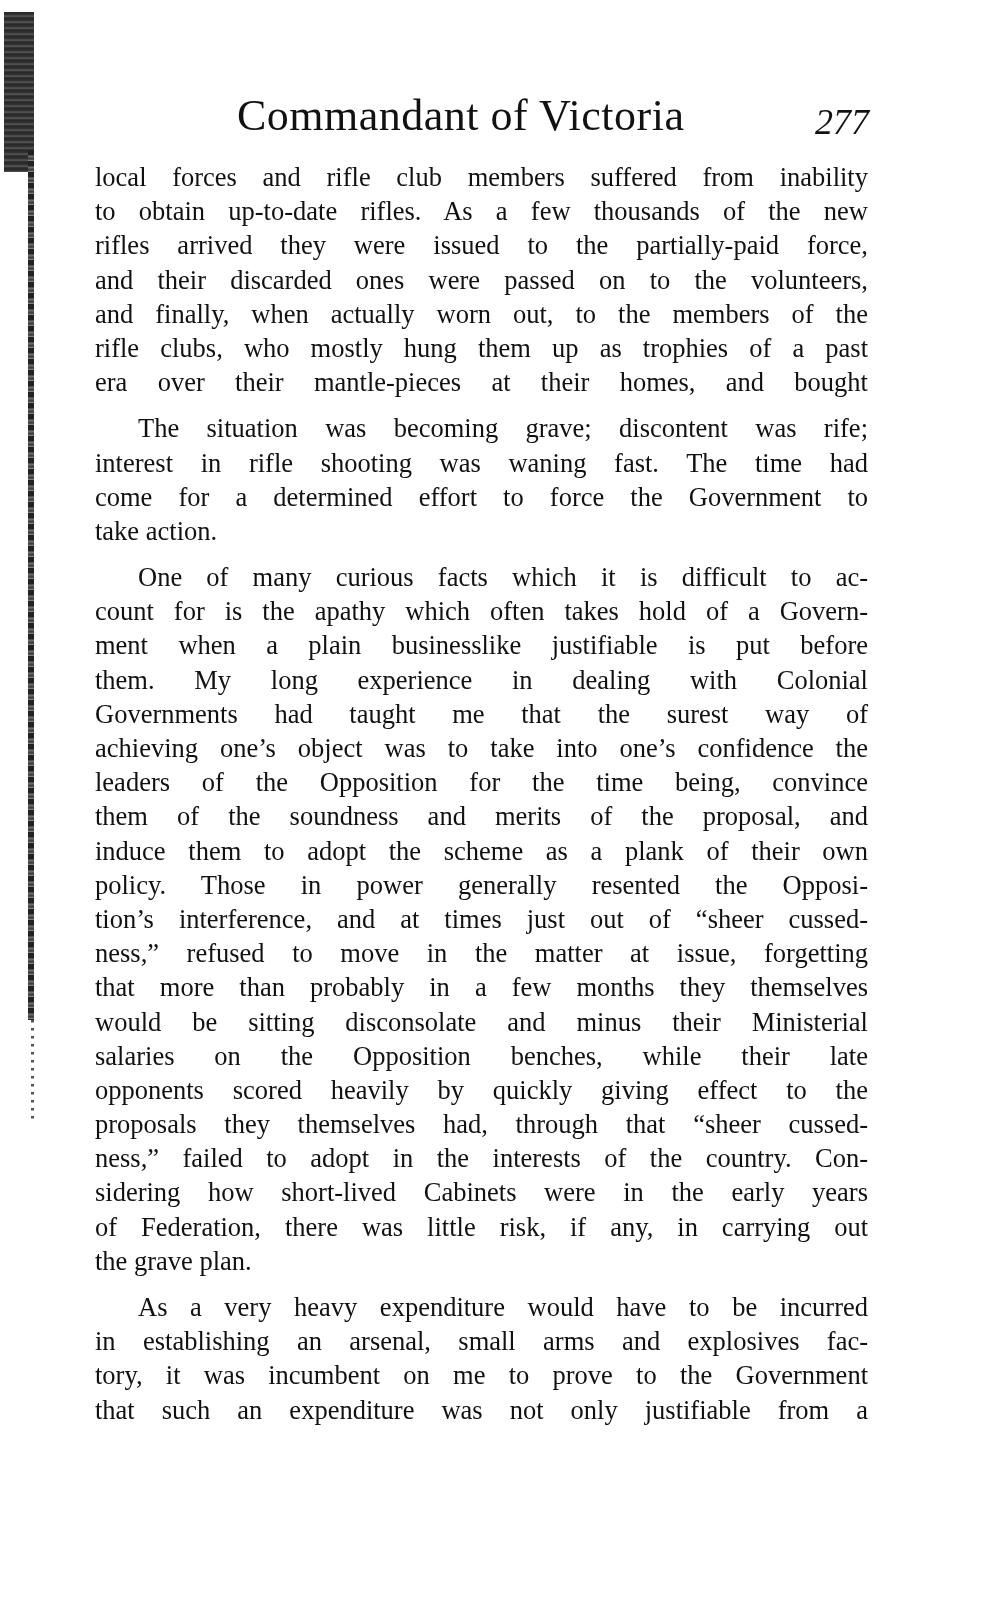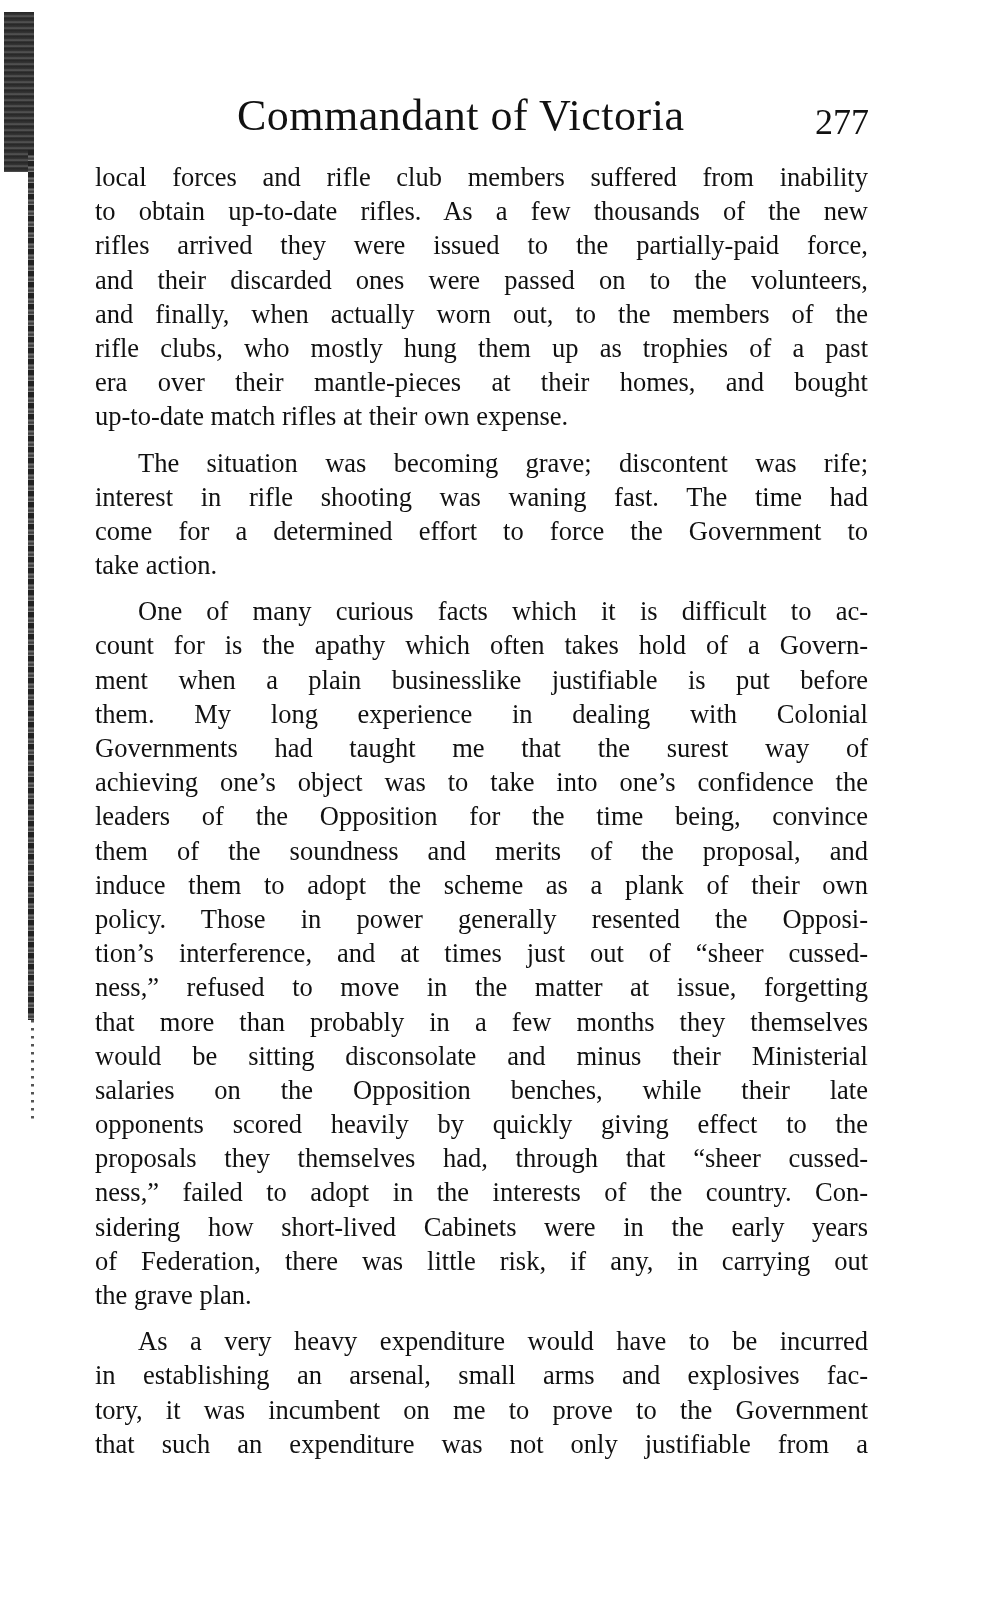--- a/index.html
+++ b/index.html
@@ -62,20 +62,21 @@
     font-size: 44px;
     letter-spacing: 0.5px;
     line-height: 56px;
     white-space: nowrap;
   }
   .page-number {
     position: absolute;
     left: 815px;
     top: 6px;
     font-size: 36px;
+    font-style: italic;
     line-height: 56px;
   }
   .body-text {
     position: absolute;
     left: 83px;
     top: 148px;
     width: 797px;
     font-size: 26.5px;
     line-height: 34.2px;
     text-align: justify;
@@ -116,21 +117,20 @@
 <div class="body-text">
 
   <div class="para">
     <span class="line">local forces and rifle club members suffered from inability</span>
     <span class="line">to obtain up-to-date rifles.  As a few thousands of the new</span>
     <span class="line">rifles arrived they were issued to the partially-paid force,</span>
     <span class="line">and their discarded ones were passed on to the volunteers,</span>
     <span class="line">and finally, when actually worn out, to the members of the</span>
     <span class="line">rifle clubs, who mostly hung them up as trophies of a past</span>
     <span class="line">era over their mantle-pieces at their homes, and bought</span>
-    <span class="line last">up-to-date match rifles at their own expense.</span>
   </div>
 
   <div class="para">
     <span class="line indent">The situation was becoming grave; discontent was rife;</span>
     <span class="line">interest in rifle shooting was waning fast.  The time had</span>
     <span class="line">come for a determined effort to force the Government to</span>
     <span class="line last">take action.</span>
   </div>
 
   <div class="para">

